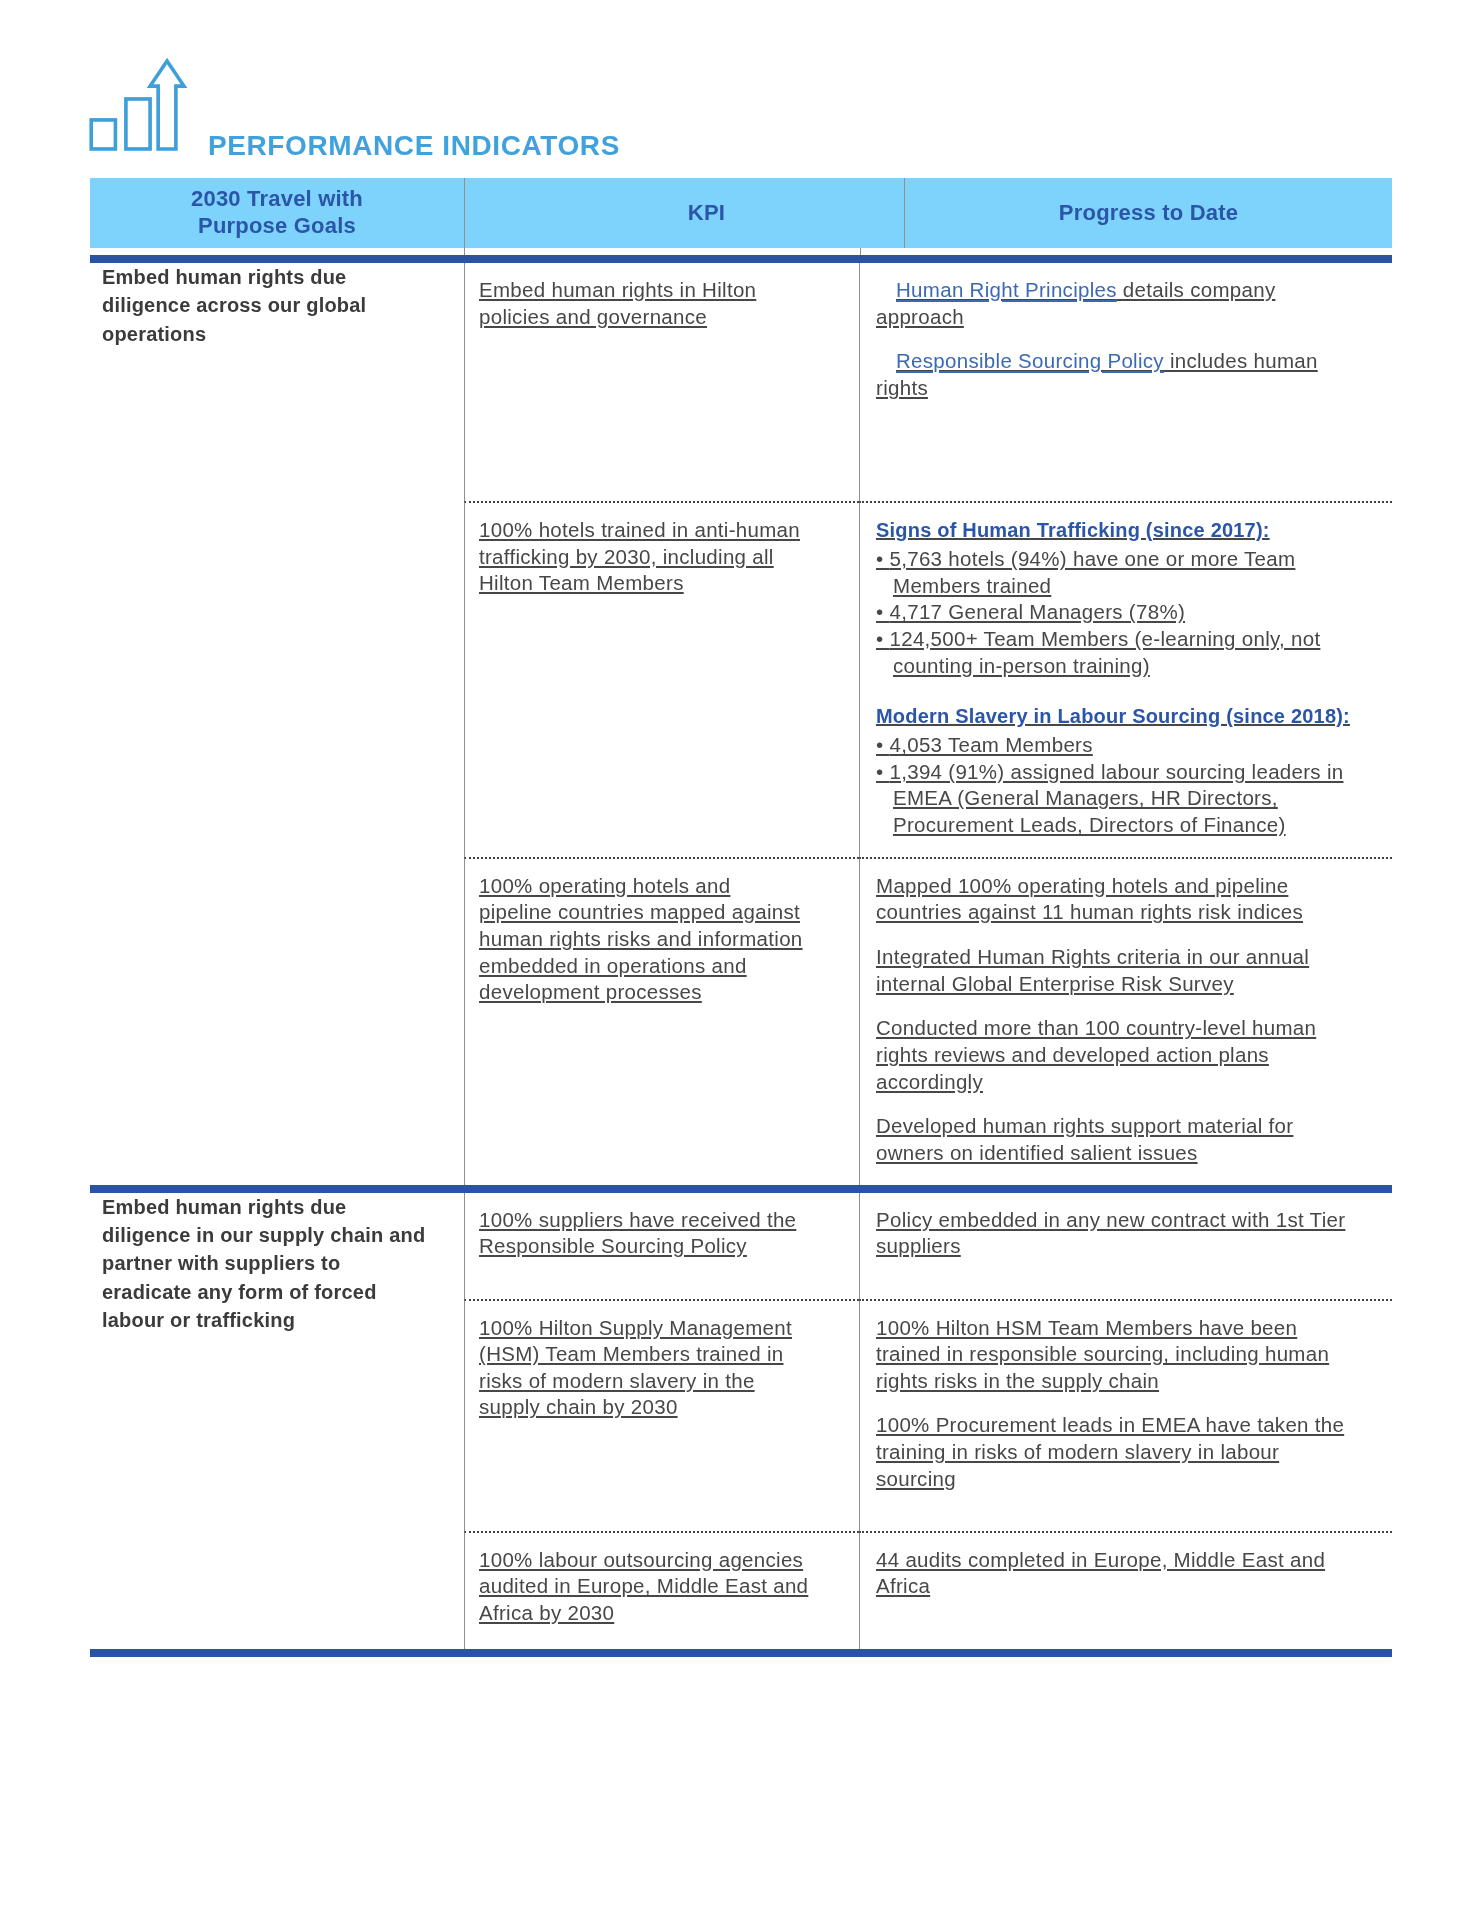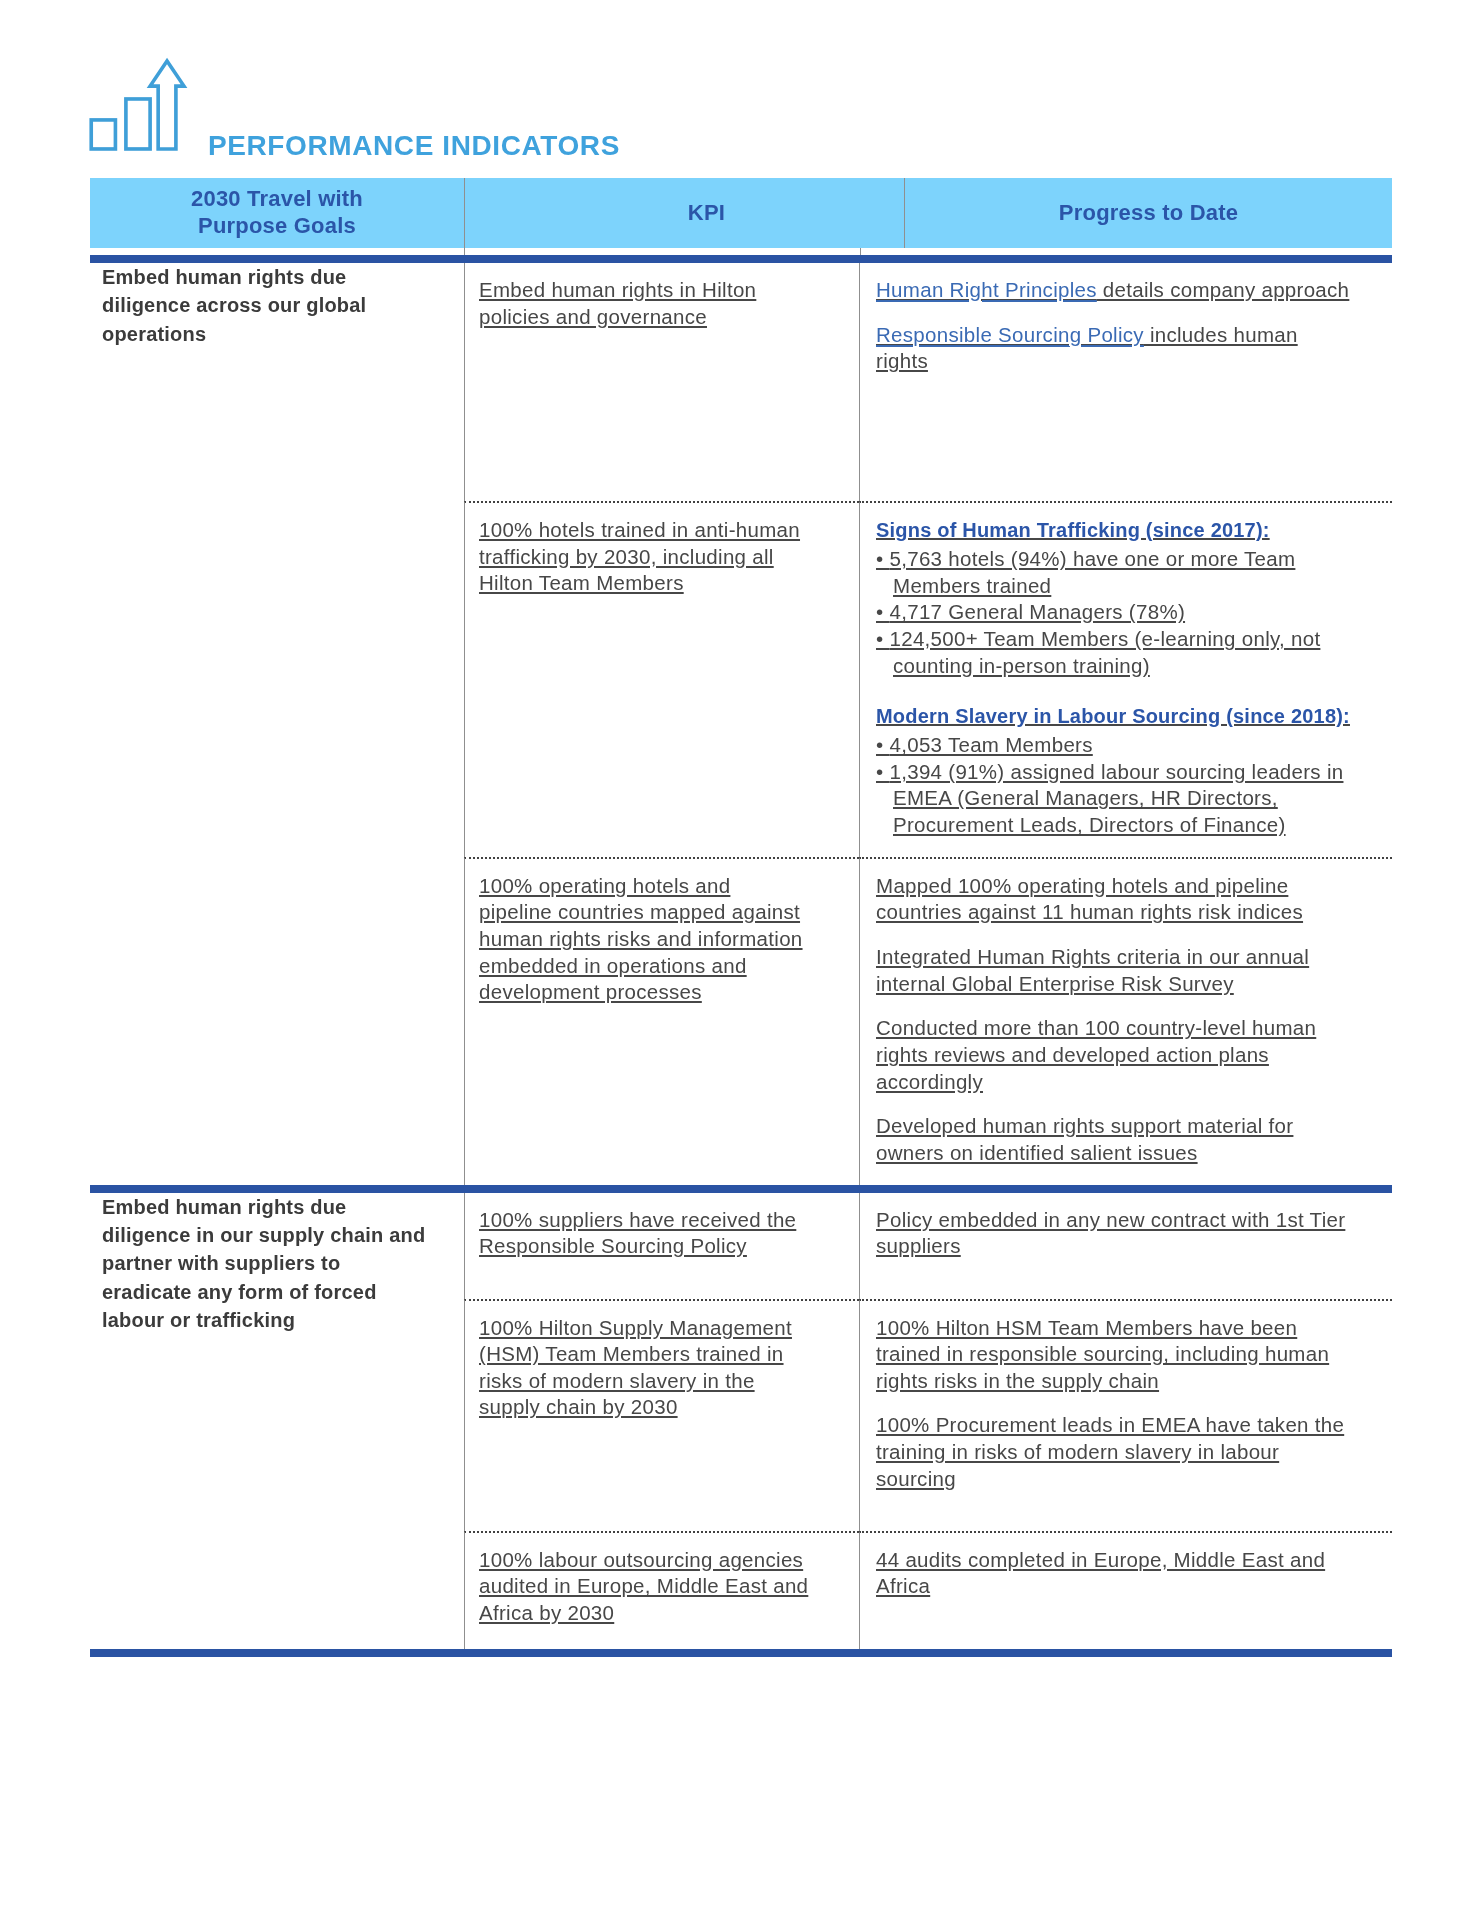--- a/index.html
+++ b/index.html
@@ -41,21 +41,21 @@
              color:#3B3B3B;font-size:20px;line-height:1.42;letter-spacing:.2px;}
   .rows{flex:1;display:flex;flex-direction:column;text-decoration:underline;}
   .trow{display:flex;}
   .trow + .trow > .cell{border-top:2px dotted #414141;}
   .cell{box-sizing:border-box;}
   .kpi-cell{width:395px;border-left:1px solid #8F8F8F;padding:14px 50px 18px 14px;}
   .progress-cell{flex:1;border-left:1px solid #8F8F8F;padding:14px 40px 18px 16px;}
   .kpi-text{margin:0;line-height:1.3;}
   .para{margin:0 0 18px 0;line-height:1.3;}
   .para:last-child{margin-bottom:0;}
-  .link{color:#3A6AB4;text-decoration:underline;text-underline-offset:3px;cursor:pointer;}
+  .link{color:#3A6AB4;text-decoration:underline;text-underline-offset:3px;cursor:pointer;margin-left:20px;}
   .subhead{margin:0 0 3px 0;font-weight:bold;color:#2B55A8;font-size:20px;letter-spacing:.2px;line-height:1.3;}
   .bullets{list-style:none;margin:0 0 24px 0;padding:0;}
   .bullets:last-child{margin-bottom:0;}
   .bullet{padding-left:17px;text-indent:-17px;line-height:1.3;}
   .bullet::before{content:"\2022\00a0";}
 
   
   .g0 .trow:nth-child(1){min-height:238px;}
   .g0 .trow:nth-child(2){min-height:338px;}
   .g0 .trow:nth-child(3){min-height:312px;}

